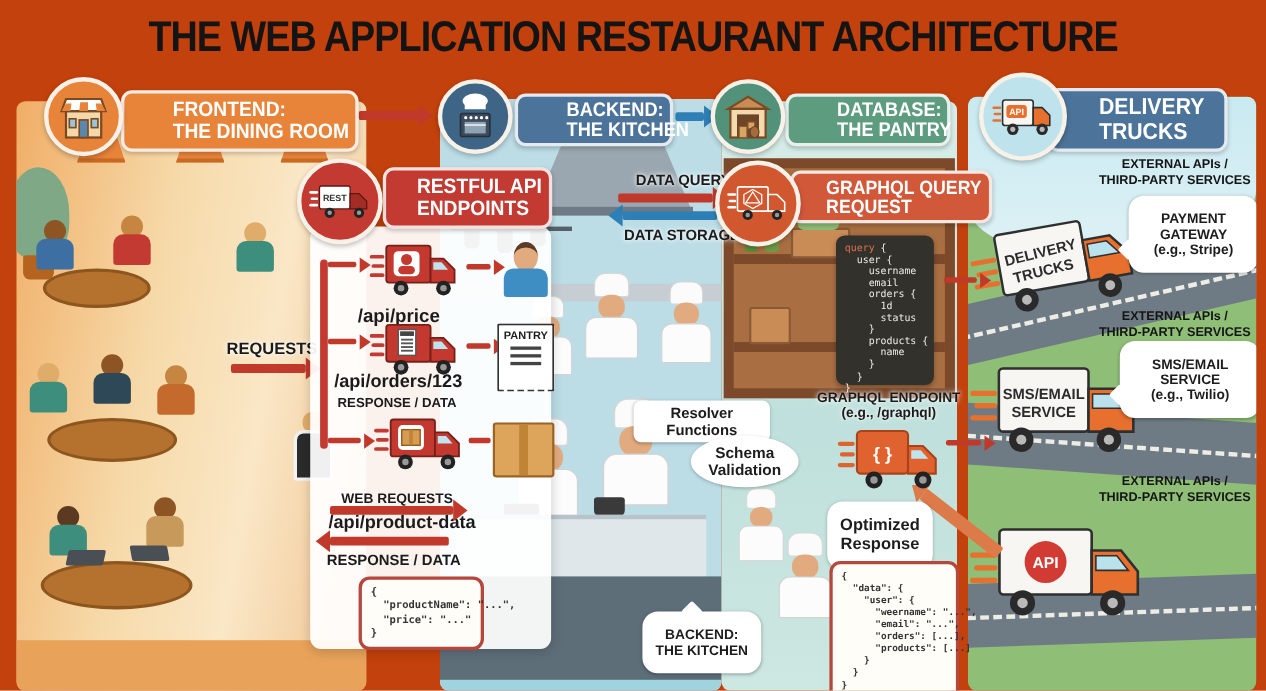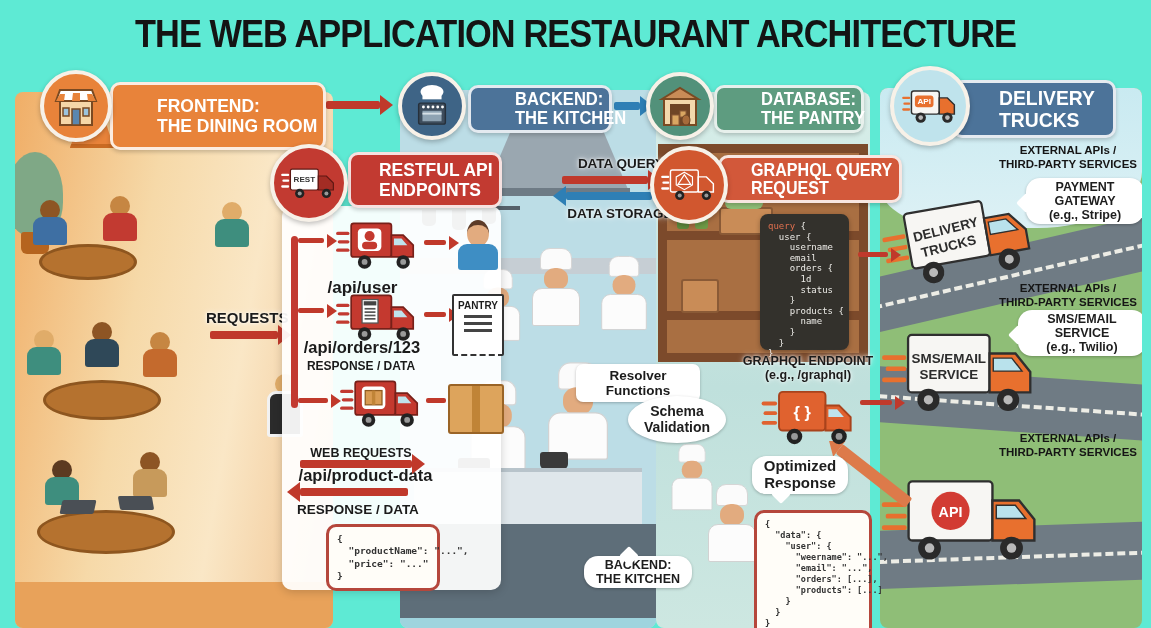--- a/index.html
+++ b/index.html
@@ -1,16 +1,16 @@
 <!DOCTYPE html>
 <html><head>
 <meta charset="utf-8">
 <style>
   html,body{margin:0;padding:0;background:#fff;}
-  .canvas{position:relative;width:1151px;height:628px;background:#5eead4;overflow:hidden;
+  .canvas{position:relative;width:1151px;height:628px;background:#c2410c;overflow:hidden;
     font-family:"Liberation Sans",sans-serif;color:#1d1d1d;}
   .abs{position:absolute;}
   .title{position:absolute;top:12px;left:0;width:100%;text-align:center;font-size:39px;font-weight:bold;
     letter-spacing:-1px;color:#141414;transform:scaleX(.88);}
   
   .panel{position:absolute;border-radius:8px;overflow:hidden;}
   .p-front{left:15px;top:92px;width:318px;height:536px;background:linear-gradient(100deg,#F0AE67 0%,#F6D9A8 38%,#FAE7C6 66%,#EFC08C 100%);}
   .p-back{left:400px;top:90px;width:256px;height:538px;background:#BCDDE6;}
   .p-db{left:656px;top:92px;width:214px;height:536px;background:linear-gradient(#D8EEE9,#BFE0DC 55%,#CDE7E1);}
   .p-del{left:880px;top:88px;width:262px;height:540px;background:#8FBE77;}
@@ -25,21 +25,21 @@
   .arr::after{content:"";position:absolute;right:-13px;top:50%;transform:translateY(-50%);
     border-left:13px solid #C0392B;border-top:10px solid transparent;border-bottom:10px solid transparent;}
   .arr.left::after{right:auto;left:-13px;border-left:none;border-right:13px solid #C0392B;}
   .arr.blue{background:#2E7FB5;}.arr.blue::after{border-left-color:#2E7FB5;border-right-color:#2E7FB5;}
   .arr.orange{background:#DD7A4A;}.arr.orange::after{border-left-color:#DD7A4A;border-right-color:#DD7A4A;}
   .arr.thin{height:5px;}.arr.thin::after{border-top-width:7px;border-bottom-width:7px;border-left-width:10px;border-right-width:10px;}
   
   .lbl{position:absolute;font-weight:bold;color:#1b1b1b;text-align:center;line-height:1.12;}
   .shadowed{text-shadow:0 0 3px rgba(255,255,255,.9),0 0 6px rgba(255,255,255,.8);}
   .bubble{position:absolute;background:#fff;border-radius:14px;font-weight:bold;text-align:center;
-    box-shadow:0 1px 3px rgba(0,0,0,.25);padding:2px 8px;line-height:1.12;z-index:6;}
+    box-shadow:0 1px 3px rgba(0,0,0,.25);padding:14px 8px;line-height:1.12;z-index:6;}
   .tail-b::after{content:"";position:absolute;left:22px;bottom:-7px;width:14px;height:14px;background:#fff;
     transform:rotate(45deg);border-radius:2px;}
   .tail-t::before{content:"";position:absolute;left:38px;top:-7px;width:14px;height:14px;background:#fff;
     transform:rotate(45deg);border-radius:2px;}
   .tail-l::after{content:"";position:absolute;left:-7px;bottom:14px;width:14px;height:14px;background:#fff;
     transform:rotate(45deg);border-radius:2px;}
   
   .code{font-family:"DejaVu Sans Mono","Liberation Mono",monospace;white-space:pre;position:absolute;box-sizing:border-box;}
   .code-dark{background:#33312C;color:#EDECE8;border-radius:8px;padding:7px 8px;font-size:9px;line-height:1.18;z-index:6;box-shadow:0 2px 5px rgba(0,0,0,.3);}
   .kw{color:#E0704F;}
@@ -298,21 +298,21 @@
         <circle cx="52" cy="84" r="12" fill="#2A2A2A"></circle>
           <circle cx="52" cy="84" r="5" fill="#B9B9B9"></circle>
         <circle cx="138" cy="84" r="12" fill="#2A2A2A"></circle>
           <circle cx="138" cy="84" r="5" fill="#B9B9B9"></circle>
         <circle cx="74" cy="45" r="20" fill="#D23B33"></circle>
         <text x="74" y="51" font-size="15" font-weight="bold" fill="#fff" text-anchor="middle">API</text>
       </svg>
     </div>
   </div>
 
-  <div class="pill" style="left:110px;top:82px;width:216px;height:68px;background:#E8833A;font-size:19px;">
+  <div class="pill" style="left:110px;top:82px;width:216px;height:56px;background:#E8833A;font-size:19px;">
     <span>FRONTEND:</span>
       <span>THE DINING ROOM</span>
   </div>
   <div class="circ" style="left:40px;top:70px;width:72px;height:72px;background:#E8833A;">
     <svg width="44" height="42" viewBox="0 0 44 42">
       <rect x="6" y="16" width="32" height="24" fill="#F6D7A8" stroke="#7A4A22" stroke-width="2"></rect>
       <path d="M2 16 L42 16 L38 5 L6 5 Z" fill="#fff" stroke="#7A4A22" stroke-width="2"></path>
       <path d="M2 16 L10 16 L11 9 L6 9 Z M18 16 L26 16 L26 8 L19 8 Z M34 16 L42 16 L38 9 L33 9 Z" fill="#E8833A"></path>
       <rect x="18" y="24" width="8" height="16" fill="#5A87B0" stroke="#7A4A22" stroke-width="1.5"></rect>
       <rect x="9" y="23" width="6" height="8" fill="#9CC4DD" stroke="#7A4A22" stroke-width="1.5"></rect>
@@ -424,21 +424,21 @@
         <circle cx="34" cy="50" r="3.5" fill="#999"></circle>
       <circle cx="80" cy="50" r="8" fill="#222"></circle>
         <circle cx="80" cy="50" r="3.5" fill="#999"></circle>
     </svg>
   </div>
   <div class="arr thin z6" style="left:424px;top:240px;width:22px;"></div>
   <div class="fig z6" style="left:458px;top:220px;">
     <i class="h" style="background:#E2AB7F;border-top:5px solid #5C3B28;width:22px;height:22px;"></i>
     <i class="b" style="background:#3E8EC4;width:40px;height:26px;"></i>
   </div>
-  <div class="lbl z6" style="left:300px;top:278px;width:125px;font-size:17px;">/api/user</div>
+  <div class="lbl z6" style="left:300px;top:278px;width:125px;font-size:17px;">/api/price</div>
 
   <div class="abs z6" style="left:336px;top:292px;">
     <svg width="84" height="52" viewBox="0 0 100 62">
       <rect x="0" y="14" width="16" height="4" rx="2" fill="#C23A31"></rect>
         <rect x="2" y="24" width="14" height="4" rx="2" fill="#C23A31"></rect>
         <rect x="0" y="34" width="16" height="4" rx="2" fill="#C23A31"></rect>
       <rect x="18" y="4" width="48" height="40" rx="3" fill="#C4392F" stroke="#772019" stroke-width="2"></rect>
       <rect x="31" y="9" width="19" height="28" fill="#fff" stroke="#555" stroke-width="1.5"></rect>
       <rect x="33" y="11" width="15" height="5" fill="#444"></rect>
       <rect x="34" y="19" width="13" height="2" fill="#555"></rect>

